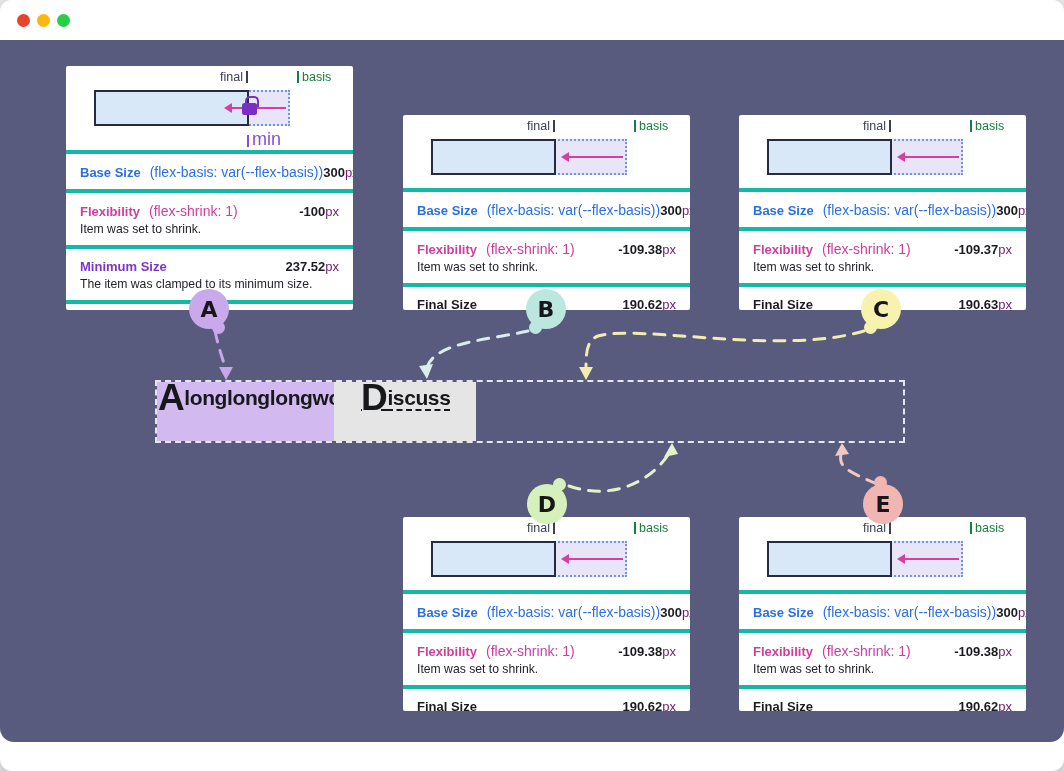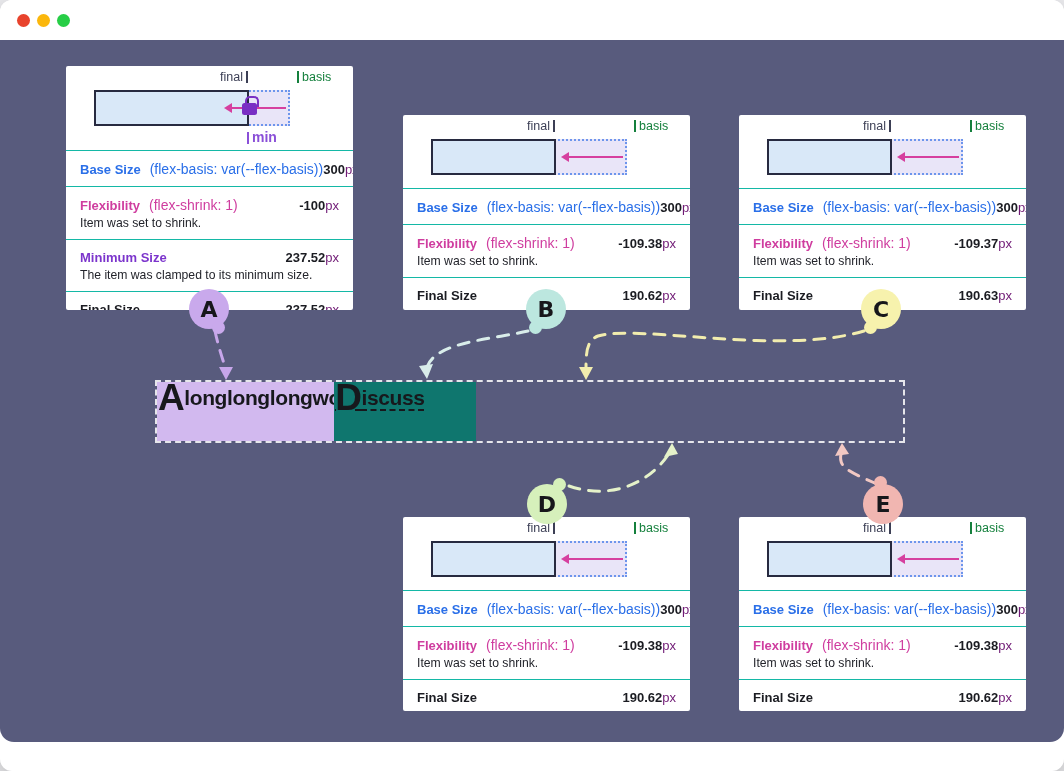--- a/index.html
+++ b/index.html
@@ -72,23 +72,23 @@
     content:""; position:absolute; left:2.5px; top:-7px; width:10px; height:9px;
     border:2.5px solid #7a2fc4; border-bottom:none; border-radius:5px 5px 0 0;
   }
 
   .diag-lbl { position:absolute; top:4px; font-size:12.5px; font-weight:500; white-space:nowrap; }
   .tick { display:inline-block; width:2px; height:12px; background:currentColor;
           vertical-align:-2px; margin:0 3px; }
   .lbl-final { right:132px; color:#3c3f55; }
   .card-a .lbl-final { right:102px; }
   .lbl-basis { left:228px; color:#15803d; }
-  .lbl-min   { position:absolute; top:63px; left:178px; font-size:14px; color:#8a4fd8; font-weight:700; }
-
-  .row { border-top:1px solid #14b8a6; padding:10px 14px 9px; }
+  .lbl-min   { position:absolute; top:63px; left:178px; font-size:18px; color:#8a4fd8; font-weight:400; }
+
+  .row { border-top:4px solid #14b8a6; padding:10px 14px 9px; }
   .row-main { display:flex; align-items:baseline; }
   .row-name { font-weight:700; margin-right:9px; font-size:13px; white-space:nowrap; }
   .row-detail { font-size:14px; white-space:nowrap; }
   .row-value { margin-left:auto; font-weight:700; color:#1b1c22; font-size:13px; white-space:nowrap; }
   .unit { color:#701a75; font-weight:400; }
   .row-desc { font-size:12.2px; color:#23242b; margin-top:3px; }
   .blue   { color:#2a6fe8; }
   .pink   { color:#cf3d9f; }
   .purple { color:#7c35cc; }
   .dark   { color:#1b1c22; }
@@ -100,21 +100,21 @@
     display:flex;
   }
   .flex-item {
     height:100%; color:#17181c; font-weight:700; font-size:21px;
     line-height:25px; letter-spacing:-.4px; padding:1px 0 0 1px;
     overflow:visible; white-space:normal;
   }
   .fi-a { width:23.75%; background:#d2b9ef; }
   .fi-b { width:19.06%; background:#c9ece4; }
   .fi-c { width:19.07%; background:#f7f4b0; }
-  .fi-d { width:19.06%; background:#0f766e; }
+  .fi-d { width:19.06%; background:#e5e5e5;text-align:center; }
   .fi-e { width:19.06%; background:#efb4b1; }
   .cap { font-size:37px; line-height:30px; vertical-align:-5px; font-weight:700; }
   .deco-double { text-decoration:underline double 2px; text-underline-offset:3px; }
   .deco-dashed { text-decoration:underline dashed 2px; text-underline-offset:4px; }
   .deco-wavy   { text-decoration:underline wavy 2px;   text-underline-offset:4px; }
 
   
   .badge {
     position:absolute; width:40px; height:40px; border-radius:50%;
     display:flex; align-items:center; justify-content:center;

